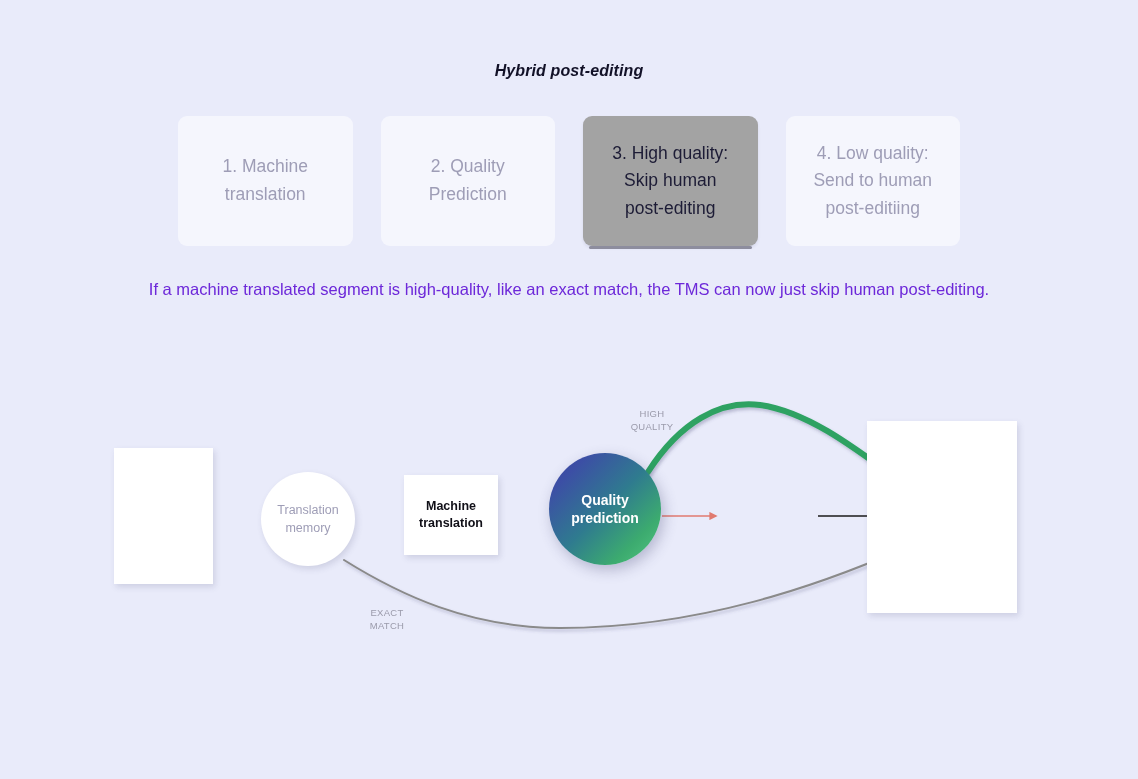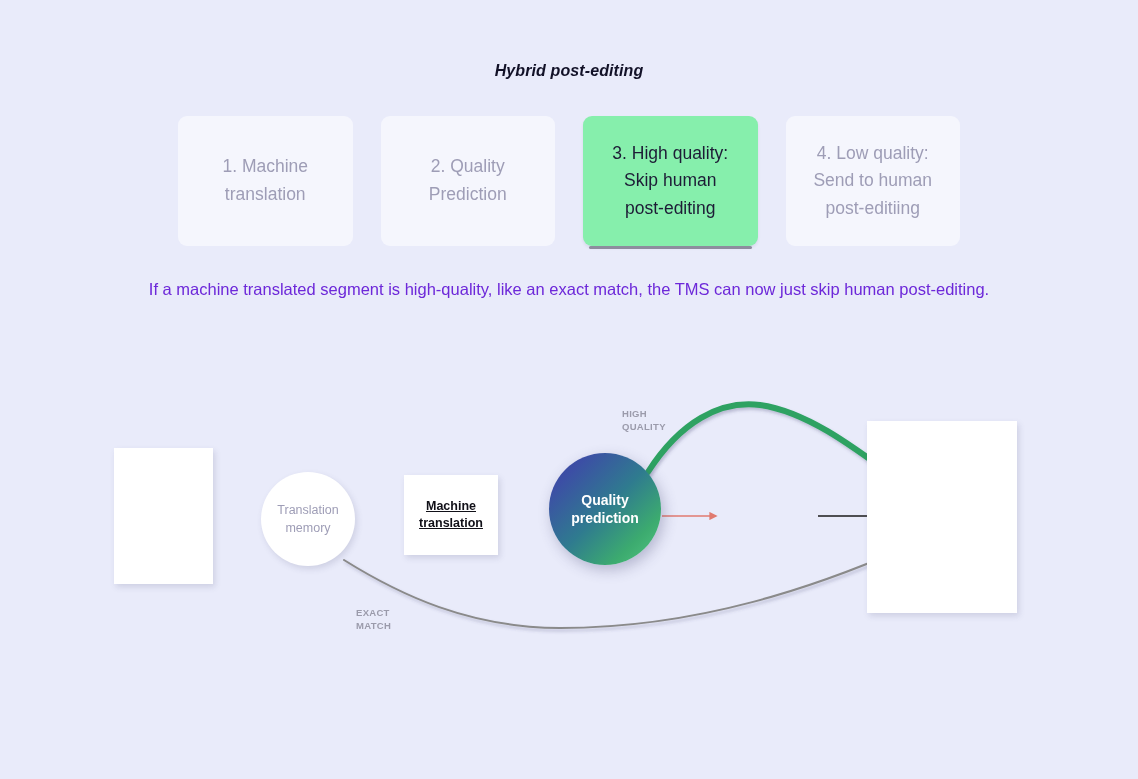--- a/index.html
+++ b/index.html
@@ -49,21 +49,21 @@
     align-items: center;
     justify-content: center;
     text-align: center;
     padding: 6px 14px;
     font-size: 17.5px;
     line-height: 1.58;
     color: #9e9db6;
     position: relative;
   }
   .step-card.active {
-    background: #86efac;
+    background: #a3a3a3;
     color: #1d1c36;
     box-shadow: 0 2px 3px rgba(60,60,110,0.10);
   }
   .step-card.active::after {
     content: "";
     position: absolute;
     left: 6px;
     right: 6px;
     bottom: -3px;
     height: 3px;
@@ -121,21 +121,20 @@
   }
   .box-mt {
     left: 404px; top: 475px;
     width: 94px; height: 80px;
   }
   .box-mt, .box-he {
     font-size: 12.5px;
     line-height: 1.4;
     font-weight: bold;
     color: #111018;
-    text-decoration: underline;
   }
   .box-mt { left: 404px; top: 95px; width: 94px; height: 80px; }
   .box-he { left: 721px; top: 95px; width: 96px; height: 82px; }
 
   .circle-qp {
     position: absolute;
     left: 549px; top: 453px;
     width: 112px; height: 112px;
     border-radius: 50%;
     background: linear-gradient(135deg, #3a3f9e 0%, #3c4fa5 18%, #2f7b8f 50%, #3cab6f 78%, #55c884 100%);
@@ -147,23 +146,24 @@
     color: #ffffff;
     font-size: 14px;
     font-weight: bold;
     line-height: 1.32;
   }
   .circle-qp { top: 73px; }
 
   .edge-label {
     position: absolute;
     font-size: 9.5px;
-    font-weight: bold;
+    font-weight: normal;
     color: #9b9bab;
     line-height: 1.35;
+    text-align: center;
     letter-spacing: 0.3px;
     white-space: pre-line;
   }
   .lbl-high { left: 622px; top: 28px; width: 60px; }
   .lbl-exact { left: 356px; top: 203px; width: 62px; margin-top: 24px; }
 </style>
 </head>
 <body>
 
 <div class="page-title">Hybrid post-editing</div>

